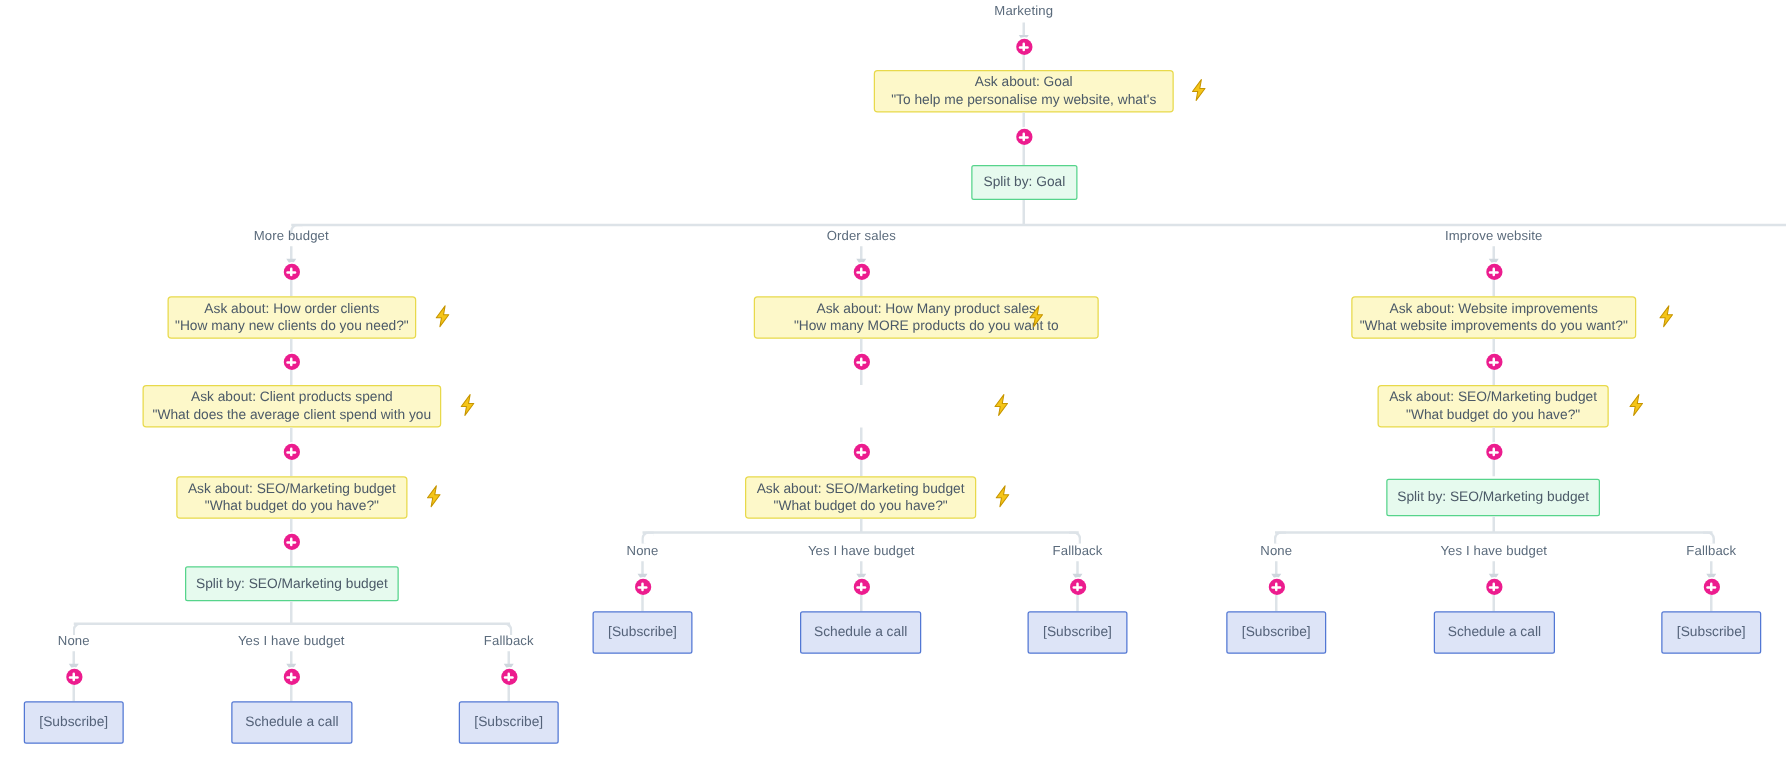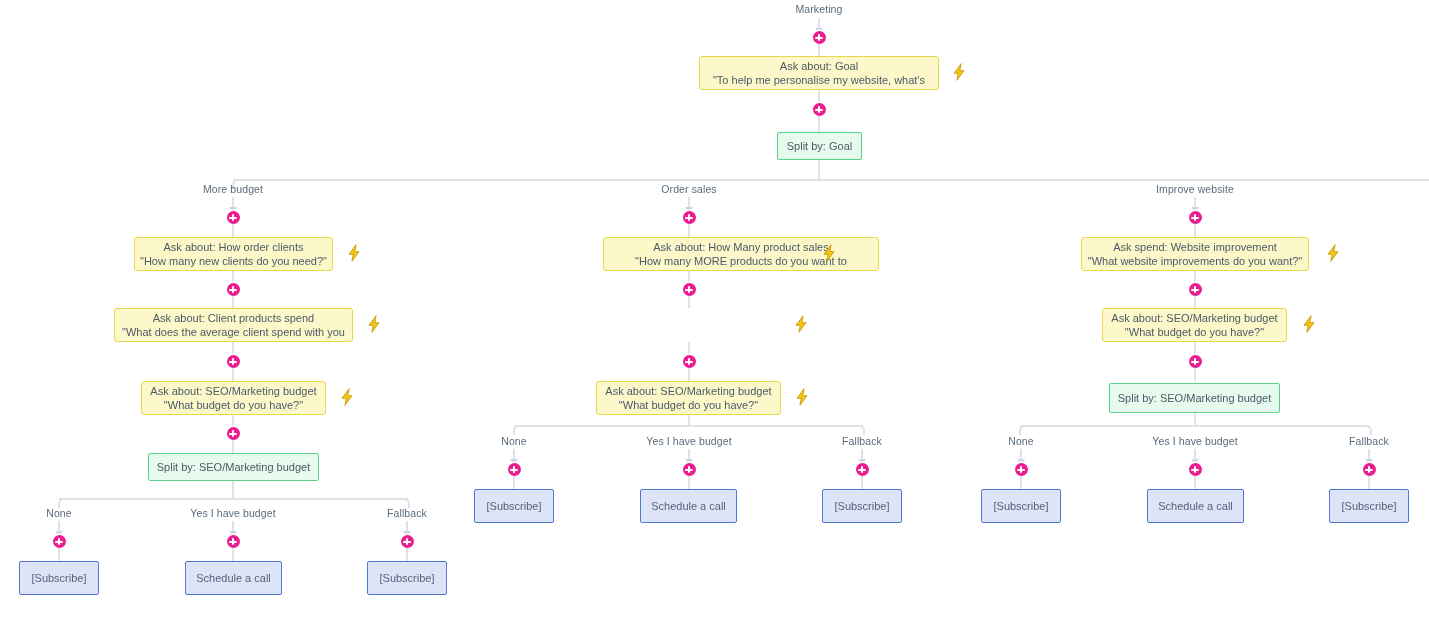--- a/index.html
+++ b/index.html
@@ -325,21 +325,21 @@
     <span class="ln">[Subscribe]</span>
   </div>
 
   <div class="edge-label" style="left:1195px; top:183px;">Improve website</div>
   <div class="vline" style="left:1194px; top:197px; height:15px;"></div>
   <div class="arrowhead" style="left:1191px; top:207px;"></div>
   <div class="plus-node" style="left:1188.5px; top:211px;"></div>
   <div class="vline" style="left:1194px; top:224px; height:13px;"></div>
 
   <div class="node ask" style="left:1081px; top:237px; width:228px; height:34px;">
-    <span class="ln">Ask spend: Website improvement</span>
+    <span class="ln">Ask about: Website improvements</span>
     <span class="ln">"What website improvements do you want?"</span>
   </div>
   <div class="bolt" style="left:1323px; top:242px;">
     <svg viewBox="0 0 24 24" width="20" height="22" aria-hidden="true">
       <path d="M14.5 2 L6 13.5 L11 13.5 L9.5 22 L18 10.5 L13 10.5 Z" fill="#f5c518" stroke="#c69500" stroke-width="1" stroke-linejoin="round"></path>
     </svg>
   </div>
 
   <div class="vline" style="left:1194px; top:271px; height:13px;"></div>
   <div class="plus-node" style="left:1188.5px; top:283px;"></div>

